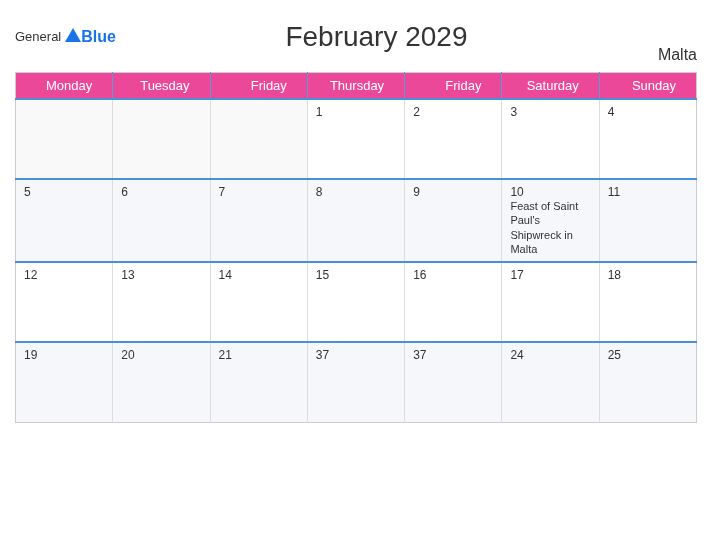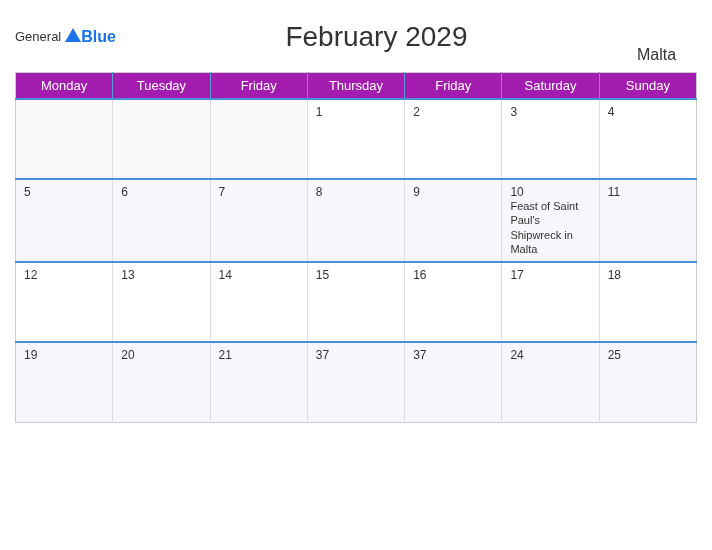--- a/index.html
+++ b/index.html
@@ -52,33 +52,34 @@
     .title {
       font-size: 28px;
       font-weight: normal;
       color: #333;
       text-align: center;
       flex: 1;
     }
     .country {
       font-size: 16px;
       color: #333;
+      text-align: right;
       min-width: 60px;
       margin-top: 36px;
     }
     .calendar {
       width: 100%;
       border-collapse: collapse;
       border: 1px solid #ccc;
     }
     .calendar thead tr th {
-      background-color: #a21caf;
+      background-color: #ec4899;
       color: #fff;
-      text-align: center;
-      padding: 5px 8px;
+      text-align: right;
+      padding: 5px 20px;
       font-size: 13px;
       font-weight: normal;
       border-right: 1px solid #5a9ad4;
     }
     .calendar thead tr th:last-child {
       border-right: none;
     }
     .calendar tbody tr {
       height: 80px;
       vertical-align: top;

